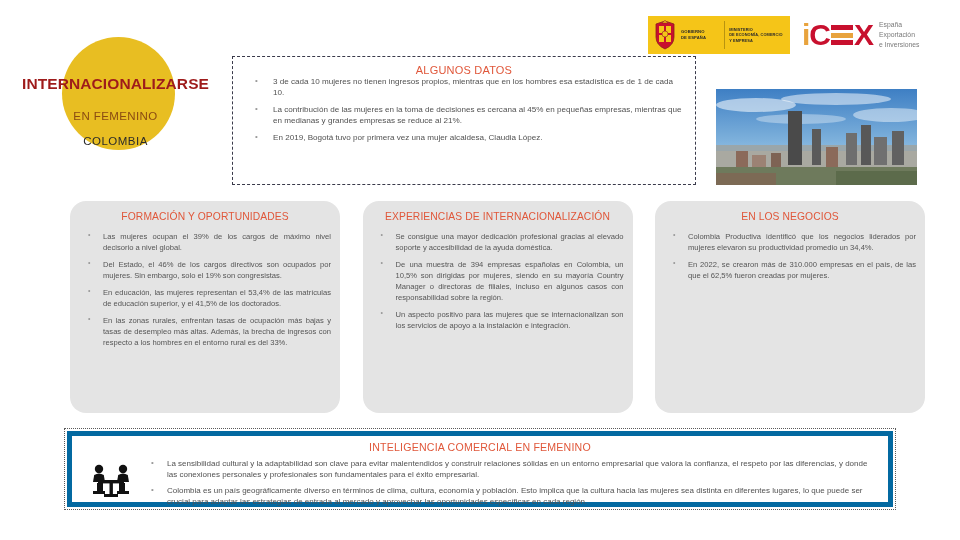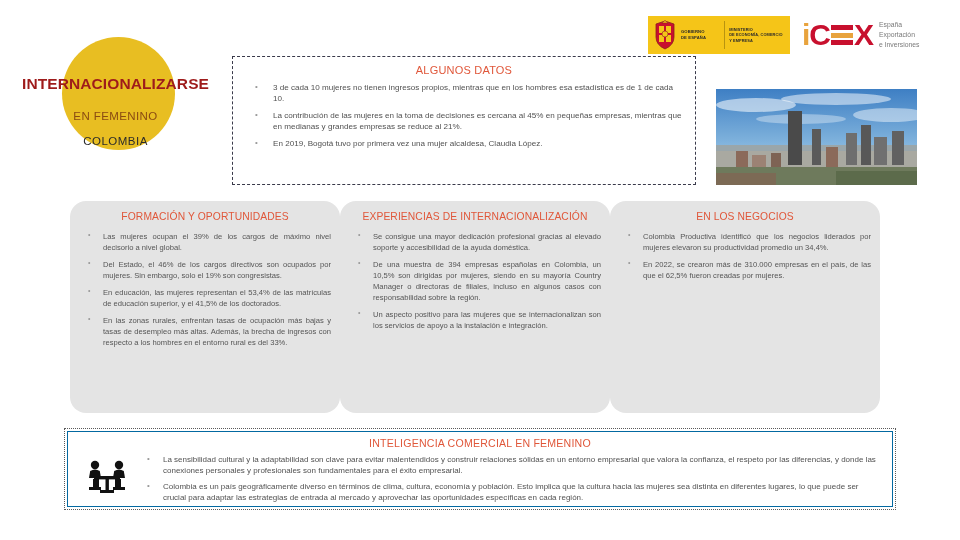--- a/index.html
+++ b/index.html
@@ -161,21 +161,21 @@
     border: 1.4px dashed #3a3a4a;
     box-sizing: border-box;
     background: #ffffff;
     padding: 7px 10px 4px 10px;
   }
   .datos-title {
     text-align: center;
     color: #E0573A;
     font-size: 11px;
     letter-spacing: .2px;
-    margin-bottom: 6px;
+    margin-bottom: 0;
   }
   .bullets {
     list-style: none;
     margin: 0;
     padding: 0;
   }
   .bullets li {
     position: relative;
     padding-left: 30px;
     margin-bottom: 5px;
@@ -205,21 +205,21 @@
   .photo svg { display: block; }
 
   
   .cards {
     position: absolute;
     left: 70px;
     top: 201px;
     width: 855px;
     height: 212px;
     display: flex;
-    justify-content: flex-start;
+    justify-content: space-between;
   }
   .card {
     width: 270px;
     background: #E4E4E4;
     border-radius: 16px;
     box-sizing: border-box;
     padding: 9px 9px 8px 9px;
   }
   .card-title {
     text-align: center;
@@ -250,21 +250,21 @@
     width: 832px;
     height: 82px;
     border: 1.2px dotted #5a5a5a;
     box-sizing: border-box;
     padding: 2px;
     background: #ffffff;
   }
   .bottom-inner {
     width: 100%;
     height: 100%;
-    border: 1px solid #0369a1;
+    border: 5px solid #0369a1;
     box-sizing: border-box;
     position: relative;
     padding: 5px 9px 5px 9px;
   }
   .bottom-title {
     text-align: center;
     color: #E0573A;
     font-size: 10.6px;
     letter-spacing: .2px;
     margin-bottom: 5px;

